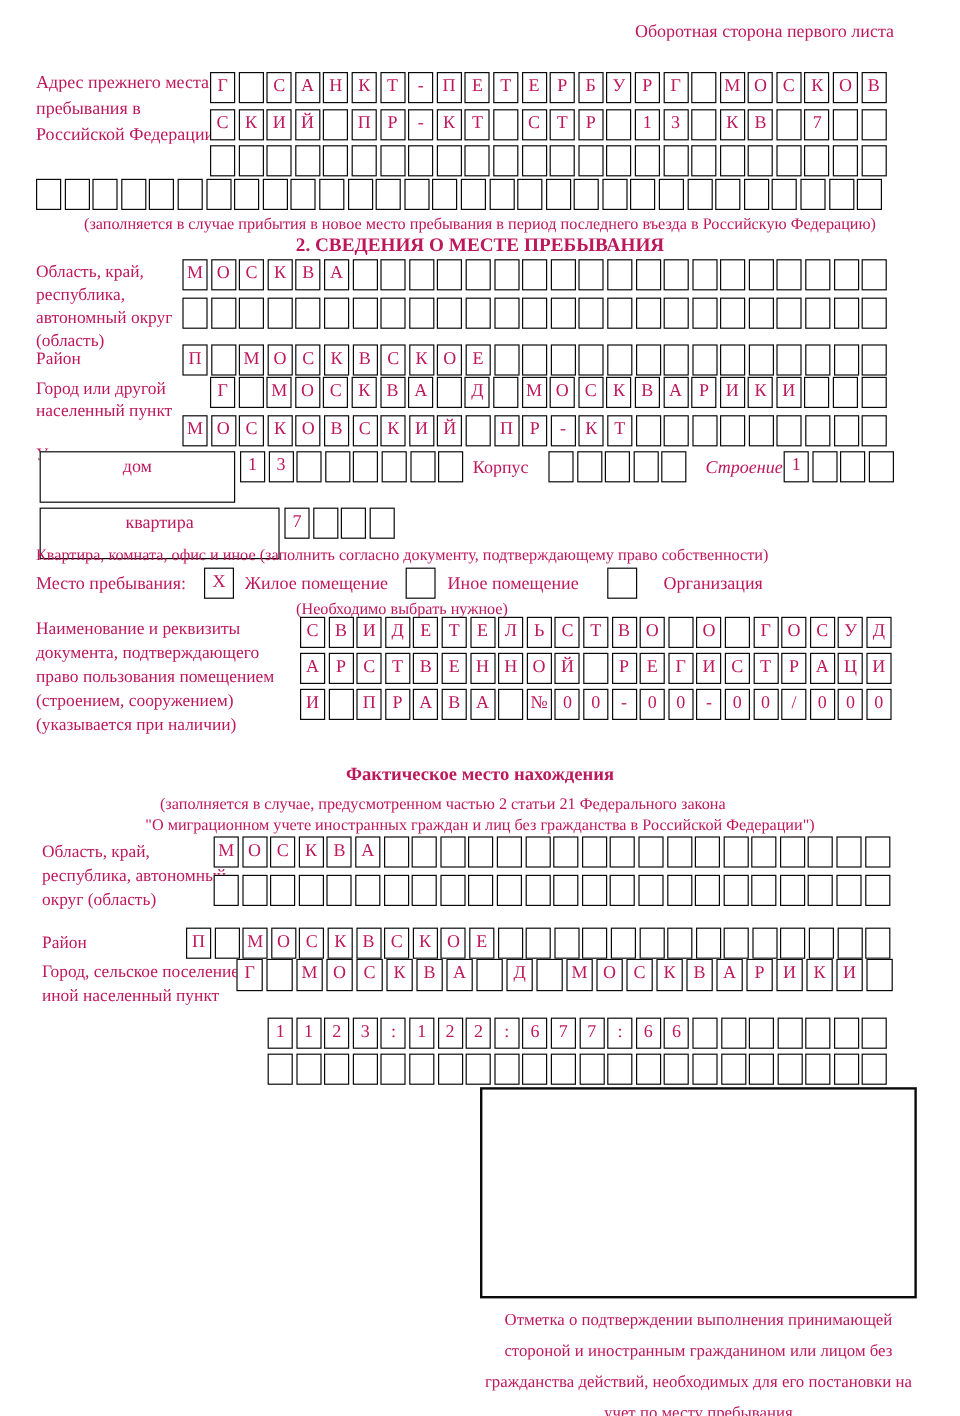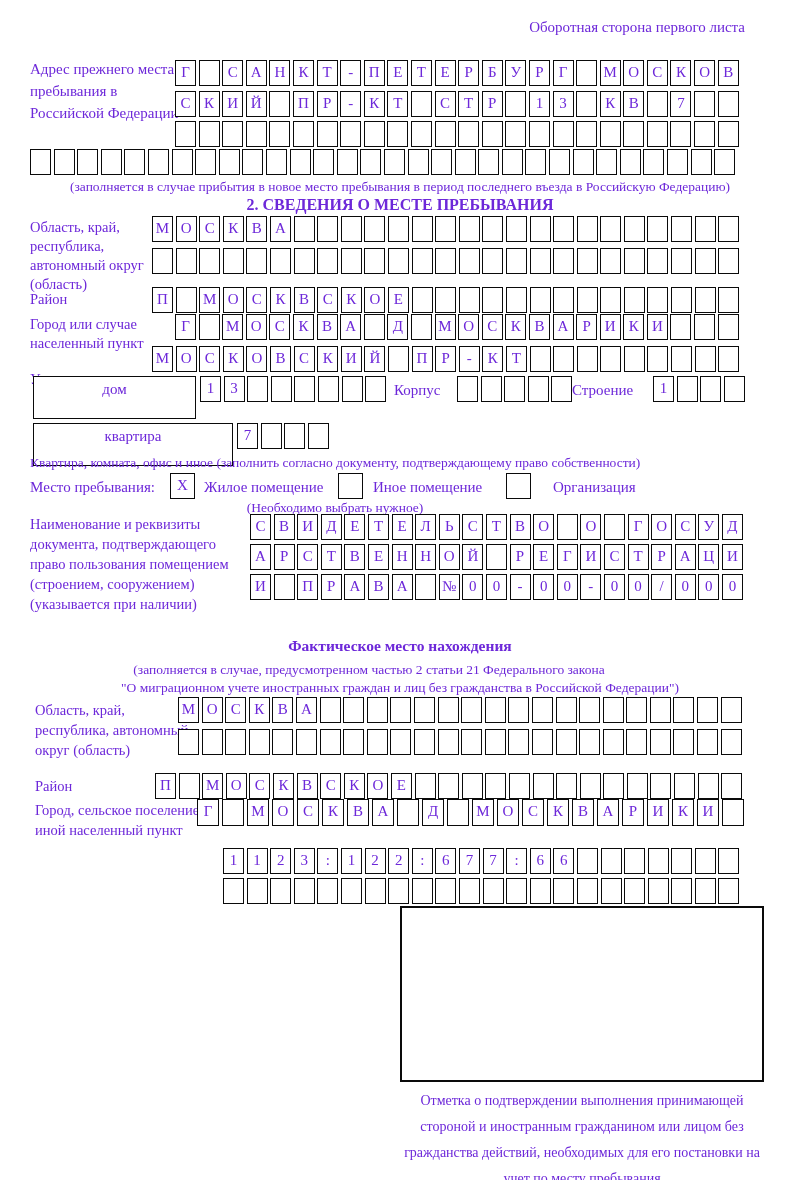--- a/index.html
+++ b/index.html
@@ -1,18 +1,18 @@
 <!DOCTYPE html>
 <html><head>
 <meta charset="utf-8">
 <style>
   html,body{margin:0;padding:0;background:#fff;}
   .page{
     position:relative;width:800px;height:1180px;background:#ffffff;
-    font-family:"Liberation Serif","DejaVu Serif",serif;color:#6d28d9;overflow:hidden;
+    font-family:"Liberation Serif","DejaVu Serif",serif;color:#be185d;overflow:hidden;
   }
   .abs{position:absolute;}
   .lbl{font-size:14.5px;line-height:19px;}
   .lbl-lg{font-size:15px;line-height:22px;}
   .cap{font-size:13.5px;line-height:17px;}
   .title{font-size:16px;font-weight:bold;text-align:center;width:100%;}
   .center{text-align:center;}
   .cells{display:flex;gap:2.6px;}
   .cells .cell{
     flex:0 0 auto;width:21px;height:26px;box-sizing:border-box;
@@ -231,21 +231,21 @@
       <span class="cell"></span>
       <span class="cell"></span>
       <span class="cell"></span>
       <span class="cell"></span>
       <span class="cell"></span>
       <span class="cell"></span>
       <span class="cell"></span>
       <span class="cell"></span>
     </div>
 
-  <div class="abs lbl" style="left:30px;top:315px;width:145px;">Город или случае населенный пункт</div>
+  <div class="abs lbl" style="left:30px;top:315px;width:145px;">Город или другой населенный пункт</div>
   <div class="abs cells" style="left:175px;top:314px;">
       <span class="cell">Г</span>
       <span class="cell"></span>
       <span class="cell">М</span>
       <span class="cell">О</span>
       <span class="cell">С</span>
       <span class="cell">К</span>
       <span class="cell">В</span>
       <span class="cell">А</span>
       <span class="cell"></span>
@@ -307,21 +307,21 @@
       <span class="cell"></span>
     </div>
   <div class="abs lbl-lg" style="left:394px;top:379px;">Корпус</div>
   <div class="abs cells" style="left:457px;top:376px;">
       <span class="cell"></span>
       <span class="cell"></span>
       <span class="cell"></span>
       <span class="cell"></span>
       <span class="cell"></span>
     </div>
-  <div class="abs lbl-lg" style="left:572px;top:379px;">Строение</div>
+  <div class="abs lbl-lg" style="left:588px;top:379px;font-style:italic;">Строение</div>
   <div class="abs cells" style="left:653px;top:376px;">
       <span class="cell">1</span>
       <span class="cell"></span>
       <span class="cell"></span>
       <span class="cell"></span>
     </div>
 
   <div class="abs wbox" style="left:33px;top:423px;width:200px;">квартира</div>
   <div class="abs cells" style="left:237px;top:423px;">
       <span class="cell">7</span>

